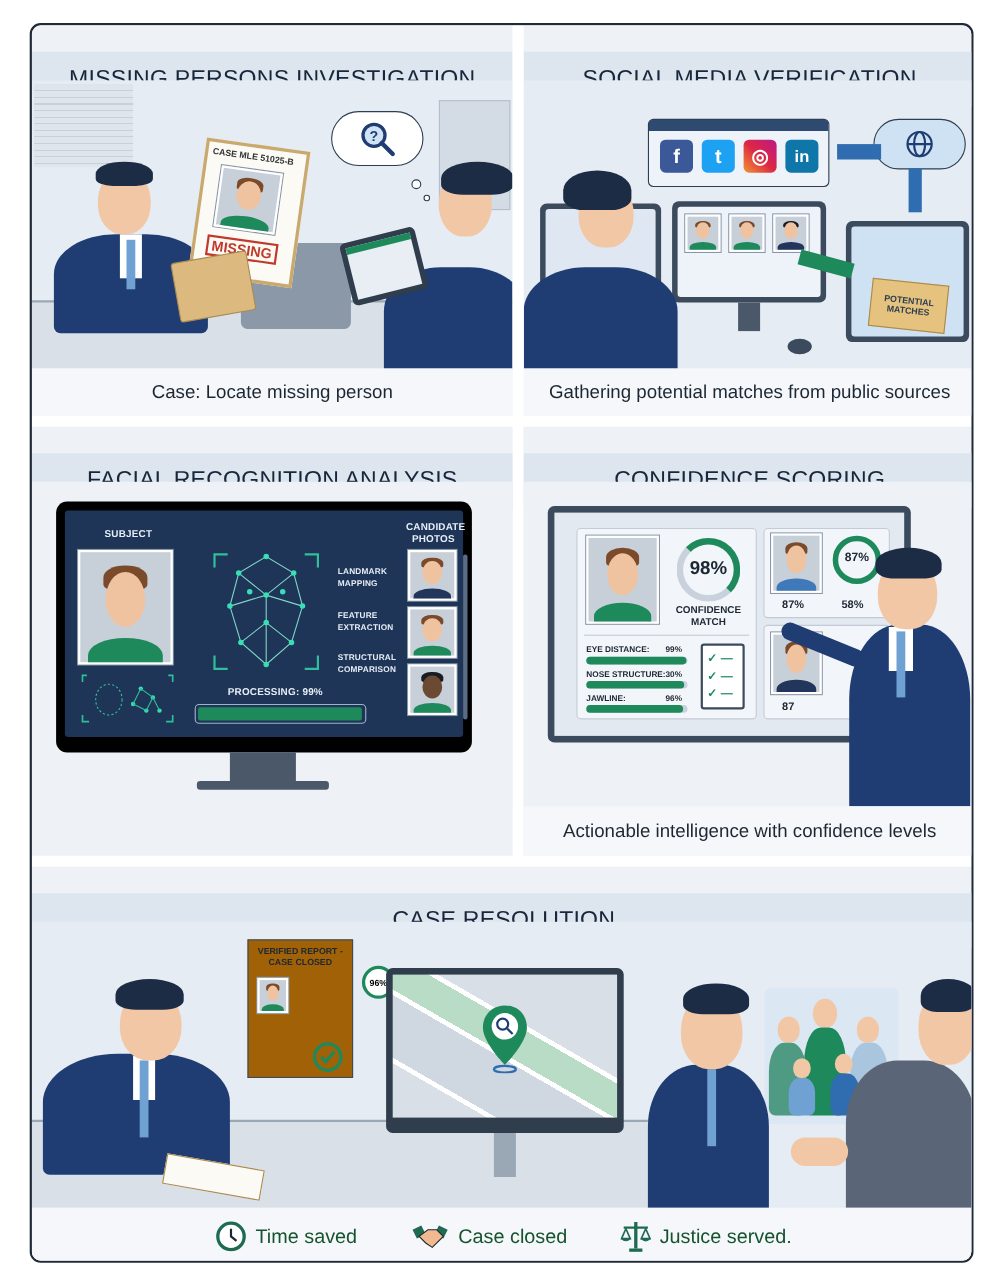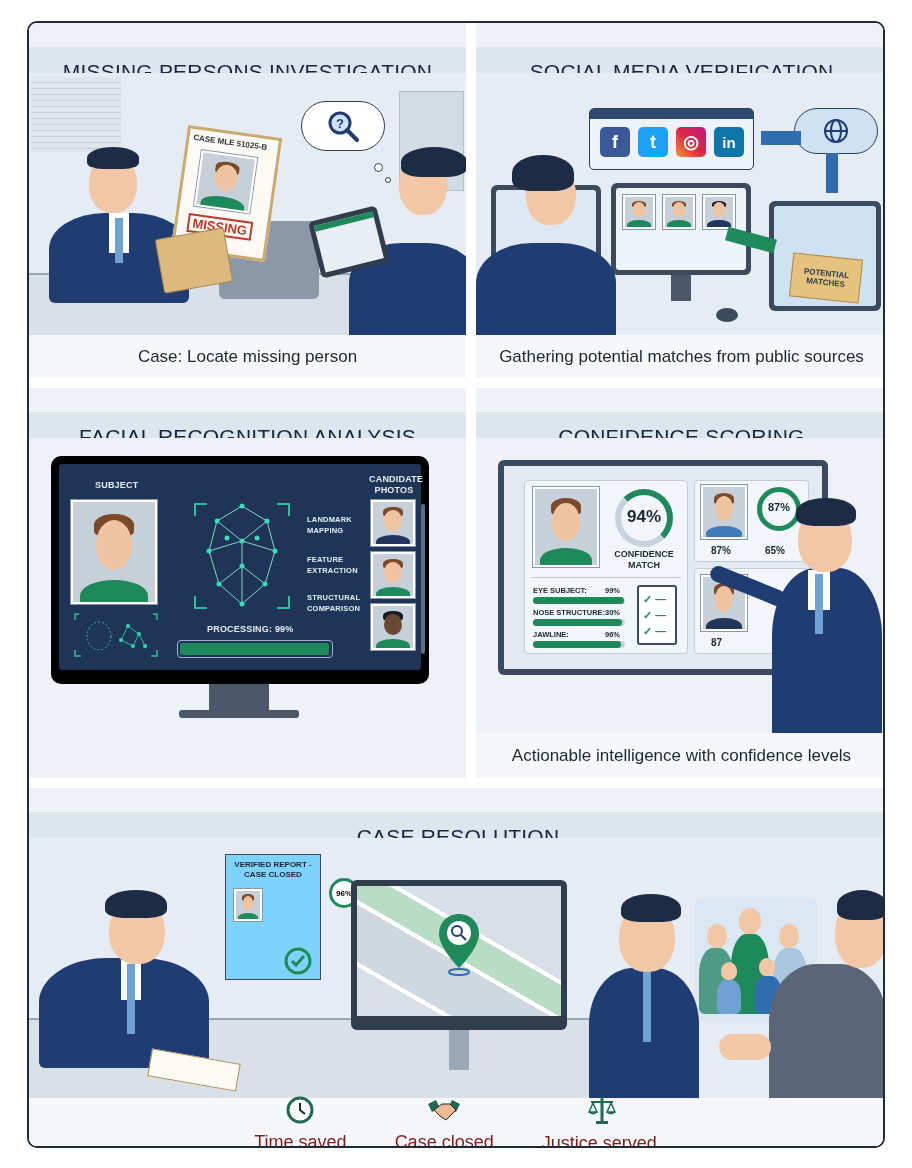--- a/index.html
+++ b/index.html
@@ -31,21 +31,21 @@
   .photo .shoulders.navy { background: #22355a; }
   .photo .fhair { position: absolute; left: 26%; top: 12%; width: 48%; height: 22%; border-radius: 50% 50% 20% 20%; background: #7a4a2a; }
   .photo .fhair.black { background: #1b1b22; }
   .label-sm { position: absolute; font-size: 9px; font-weight: 700; color: #e6edf5; letter-spacing: 0.2px; line-height: 11px; }
   .label-dark { position: absolute; font-size: 9px; font-weight: 700; color: #1d2733; line-height: 11px; }
   .bar-track { position: absolute; height: 7px; border-radius: 4px; background: #c9d2dc; }
   .bar-fill { position: absolute; left: 0; top: 0; bottom: 0; border-radius: 4px; background: #1e8a5c; }
   .ring { position: absolute; border-radius: 50%; border: 6px solid #1e8a5c; }
   .ring.partial { border-color: #1e8a5c #1e8a5c #c9d2dc #c9d2dc; }
   .icon-strip { position: absolute; left: 0; right: 0; bottom: 0; height: 52px; background: #f5f7fa; display: flex; align-items: center; justify-content: center; gap: 48px; }
-  .strip-item { display: flex; align-items: center; gap: 8px; font-size: 18px; color: #7f1d1d; flex-direction: column; }
+  .strip-item { display: flex; align-items: center; gap: 8px; font-size: 18px; color: #14532d; }
   .social { position: absolute; width: 30px; height: 30px; border-radius: 5px; color: #fff; font-weight: 700; font-size: 18px; display: flex; align-items: center; justify-content: center; }
 </style>
 </head>
 <body>
 
 <div class="frame">
 
   <div class="panel" style="left:0;top:0;width:437px;height:355px;">
     <div class="panel-title">MISSING PERSONS INVESTIGATION</div>
     <div class="scene" style="height:262px;">
@@ -246,25 +246,25 @@
       <div class="monitor" style="left:22px;top:22px;width:330px;height:215px;background:#3b4a5c;">
         <div class="abs" style="left:6px;top:6px;right:6px;bottom:6px;background:#e3e9f0;"></div>
 
         <div class="abs" style="left:26px;top:20px;width:164px;height:174px;background:#f2f5f9;border:1px solid #c3ccd6;border-radius:4px;">
           <div class="photo" style="left:8px;top:6px;width:66px;height:80px;">
               <div class="fhair"></div>
               <div class="face"></div>
               <div class="shoulders"></div>
             </div>
           <div class="ring partial" style="left:90px;top:8px;width:58px;height:58px;"></div>
-          <div class="abs" style="left:90px;top:26px;width:58px;text-align:center;font-size:17px;font-weight:700;color:#1d2733;">94%</div>
+          <div class="abs" style="left:90px;top:26px;width:58px;text-align:center;font-size:17px;font-weight:700;color:#1d2733;">98%</div>
           <div class="label-dark" style="left:88px;top:68px;width:62px;text-align:center;">CONFIDENCE MATCH</div>
           <div class="abs" style="left:6px;right:6px;top:96px;height:1px;background:#c3ccd6;"></div>
 
-          <div class="label-dark" style="left:8px;top:104px;font-size:7.5px;">EYE SUBJECT:</div>
+          <div class="label-dark" style="left:8px;top:104px;font-size:7.5px;">EYE DISTANCE:</div>
           <div class="label-dark" style="left:80px;top:104px;font-size:7.5px;">99%</div>
           <div class="bar-track" style="left:8px;top:116px;width:92px;">
               <div class="bar-fill" style="width:99%;"></div>
             </div>
           <div class="label-dark" style="left:8px;top:126px;font-size:7.5px;">NOSE STRUCTURE:</div>
           <div class="label-dark" style="left:80px;top:126px;font-size:7.5px;">30%</div>
           <div class="bar-track" style="left:8px;top:138px;width:92px;">
               <div class="bar-fill" style="width:97%;"></div>
             </div>
           <div class="label-dark" style="left:8px;top:148px;font-size:7.5px;">JAWLINE:</div>
@@ -280,21 +280,21 @@
 
         <div class="abs" style="left:196px;top:20px;width:115px;height:82px;background:#f2f5f9;border:1px solid #c3ccd6;border-radius:4px;">
           <div class="photo" style="left:6px;top:4px;width:46px;height:54px;">
               <div class="fhair"></div>
               <div class="face"></div>
               <div class="shoulders blue"></div>
             </div>
           <div class="ring" style="left:62px;top:6px;width:44px;height:44px;border-width:5px;"></div>
           <div class="abs" style="left:62px;top:20px;width:44px;text-align:center;font-size:11px;font-weight:700;color:#1d2733;">87%</div>
           <div class="label-dark" style="left:16px;top:64px;font-size:10px;">87%</div>
-          <div class="label-dark" style="left:70px;top:64px;font-size:10px;">65%</div>
+          <div class="label-dark" style="left:70px;top:64px;font-size:10px;">58%</div>
         </div>
         <div class="abs" style="left:196px;top:108px;width:115px;height:86px;background:#f2f5f9;border:1px solid #c3ccd6;border-radius:4px;">
           <div class="photo" style="left:6px;top:6px;width:46px;height:56px;">
               <div class="fhair"></div>
               <div class="face"></div>
               <div class="shoulders navy"></div>
             </div>
           <div class="label-dark" style="left:16px;top:68px;font-size:10px;">87</div>
         </div>
       </div>
@@ -318,21 +318,21 @@
 
       <div class="desk" style="left:0;top:180px;width:560px;height:80px;"></div>
 
       <div class="suit" style="left:10px;top:120px;width:170px;height:110px;"></div>
       <div class="shirt" style="left:92px;top:122px;width:20px;height:40px;"></div>
       <div class="tie" style="left:98px;top:126px;width:8px;height:70px;"></div>
       <div class="person-head" style="left:80px;top:60px;width:56px;height:66px;"></div>
       <div class="hair" style="left:76px;top:52px;width:62px;height:28px;"></div>
       <div class="abs" style="left:120px;top:218px;width:90px;height:28px;background:#fbfaf5;border:1px solid #a98a50;transform:rotate(10deg);"></div>
 
-      <div class="abs" style="left:196px;top:16px;width:96px;height:126px;background:#7dd3fc;border:1.5px solid #3b4a5c;">
+      <div class="abs" style="left:196px;top:16px;width:96px;height:126px;background:#a16207;border:1.5px solid #3b4a5c;">
         <div style="font-size:8px;font-weight:700;text-align:center;padding:5px 4px;color:#1d2733;line-height:10px;">VERIFIED REPORT - CASE CLOSED</div>
         <div class="photo" style="left:8px;top:34px;width:28px;height:32px;">
             <div class="fhair"></div>
             <div class="face"></div>
             <div class="shoulders"></div>
           </div>
         <svg class="abs" style="left:58px;top:92px;" width="28" height="28" viewBox="0 0 28 28">
             <circle cx="14" cy="14" r="12" fill="none" stroke="#1e8a5c" stroke-width="3"></circle>
             <path d="M8 14 L12 18 L20 9" fill="none" stroke="#1e8a5c" stroke-width="3"></path>
           </svg>

